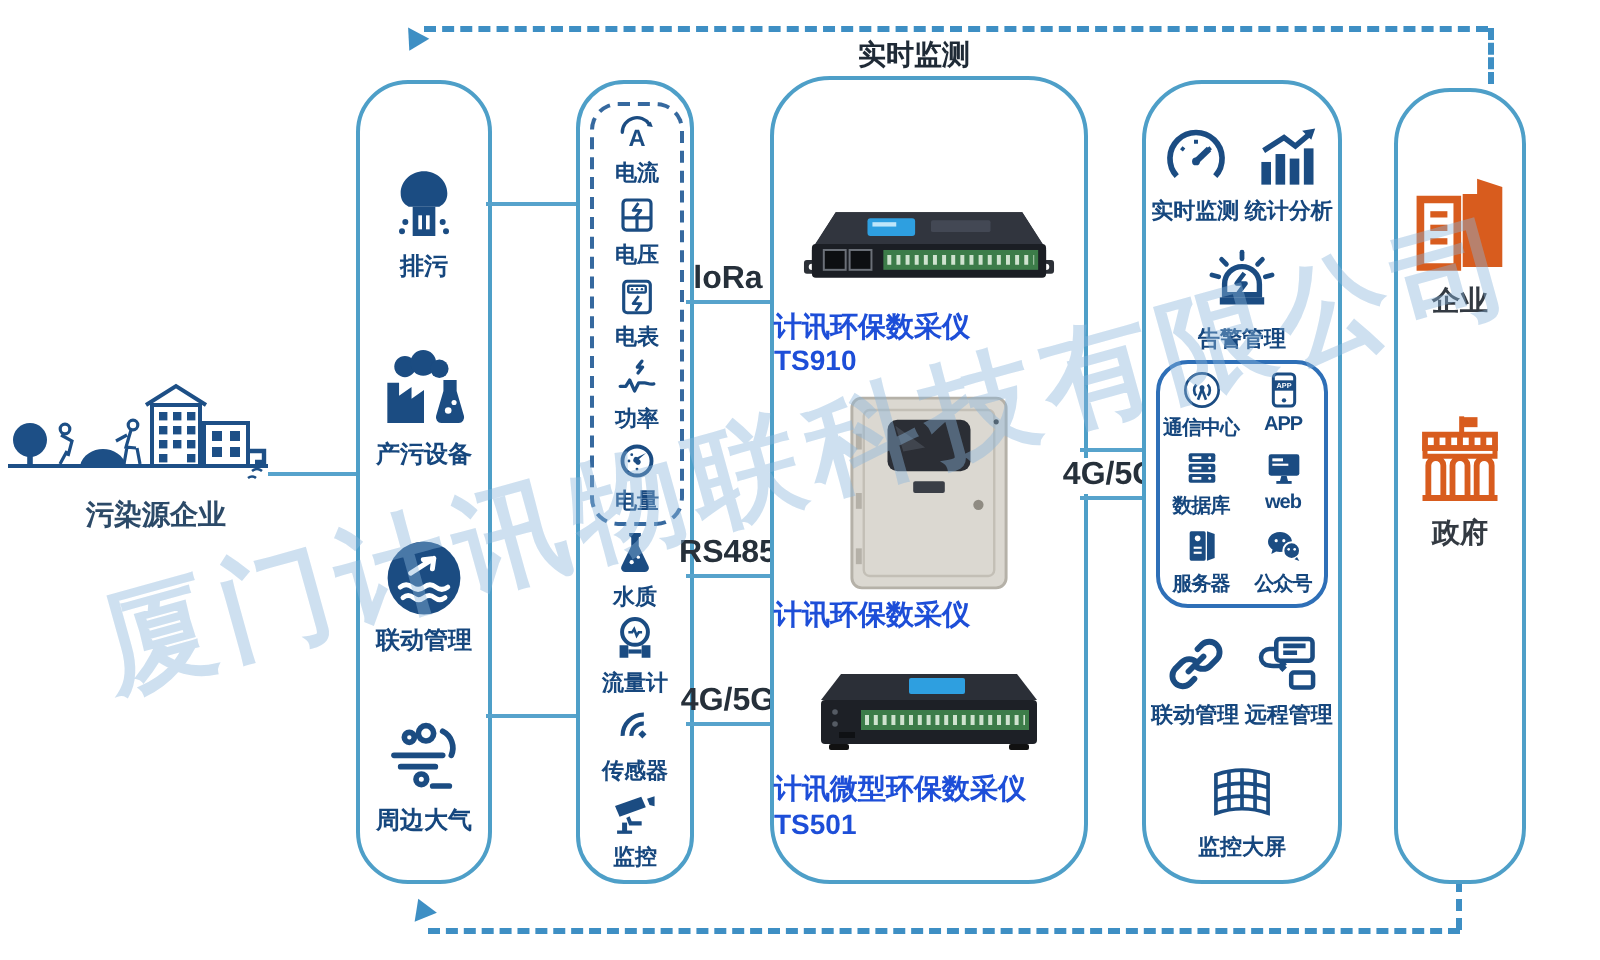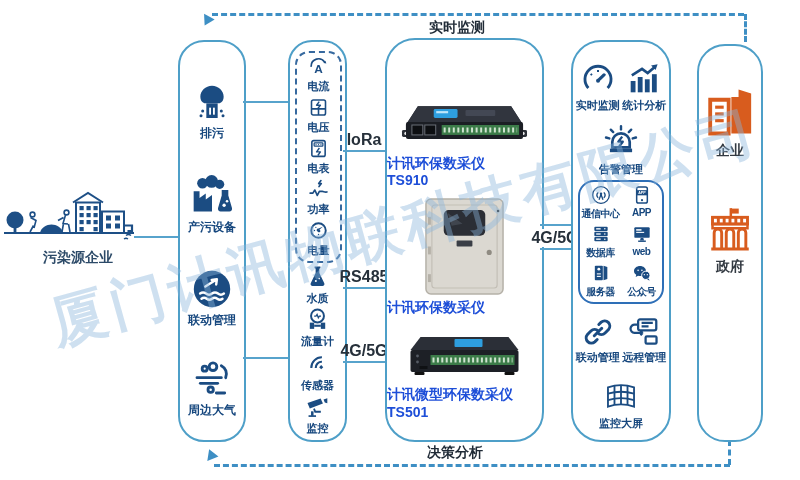--- a/index.html
+++ b/index.html
@@ -46,21 +46,20 @@
 <div class="canvas">
 
   <div class="dash hline" style="left:212px;top:13px;width:532px"></div>
   <div class="dash vline" style="left:744px;top:14px;height:28px"></div>
   <div class="tri down" style="left:201px;top:16px"></div>
   <div class="flowlbl" style="left:407px;top:19px;width:100px">实时监测</div>
 
   <div class="dash hline" style="left:214px;top:464px;width:516px"></div>
   <div class="dash vline" style="left:728px;top:440px;height:25px"></div>
   <div class="tri up" style="left:205px;top:449px"></div>
-  <div class="flowlbl" style="left:400px;top:444px;width:110px">决策分析</div>
 
   <div class="abs" style="left:2px;top:184px;width:156px;height:62px">
     <svg viewBox="0 0 156 62" style="width:100%;height:100%">
       <path d="M2 49h130" fill="none" stroke="#1D4F86" stroke-width="2"></path>
       <circle cx="13" cy="36" r="8.5" fill="#1D4F86"></circle>
       <rect x="11.6" y="43" width="2.8" height="6.5" fill="#1D4F86"></rect>
       <g stroke="#1D4F86" stroke-width="1.6" fill="none">
         <circle cx="30.5" cy="30.5" r="2.4"></circle>
         <path d="M28.5 33.5l5.5 3-2 7.5M31.5 41.5l-3.5 6.5"></path>
       </g>

